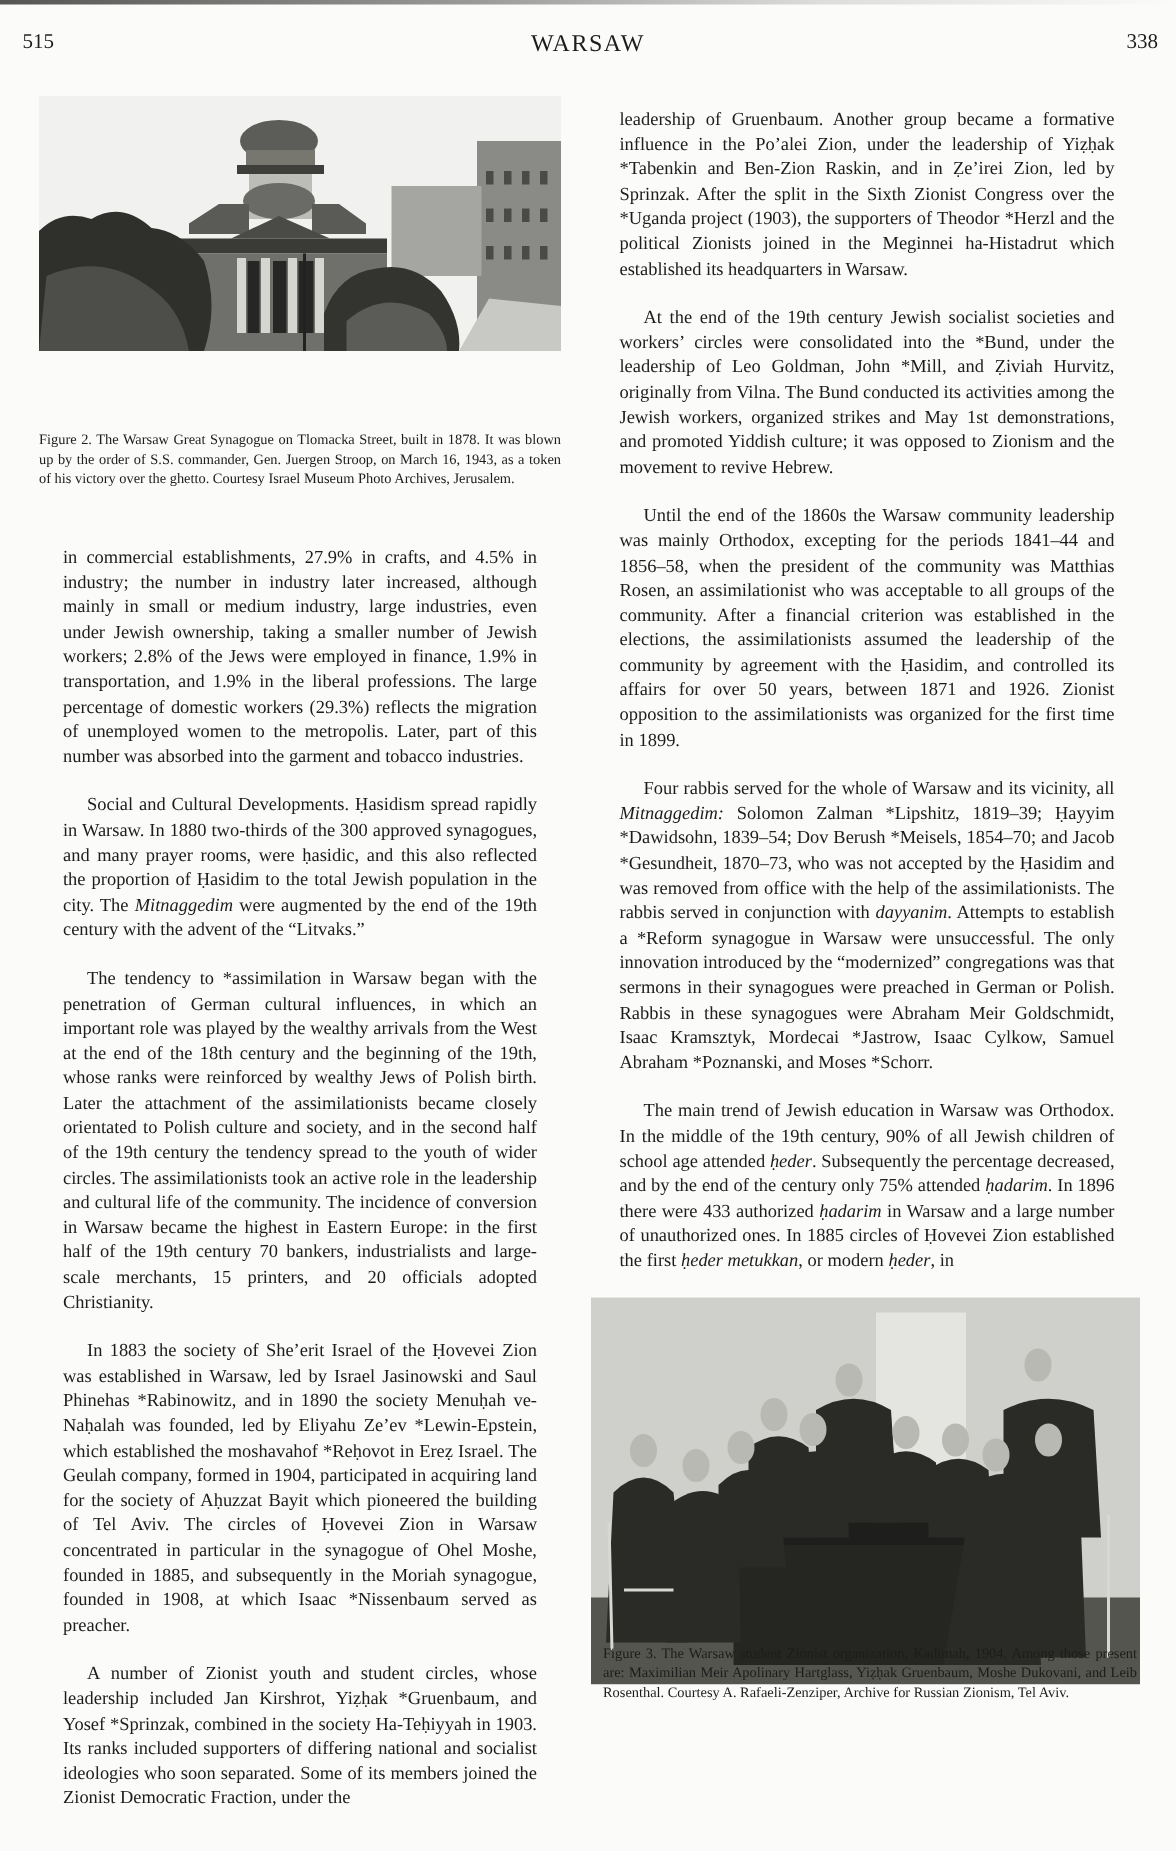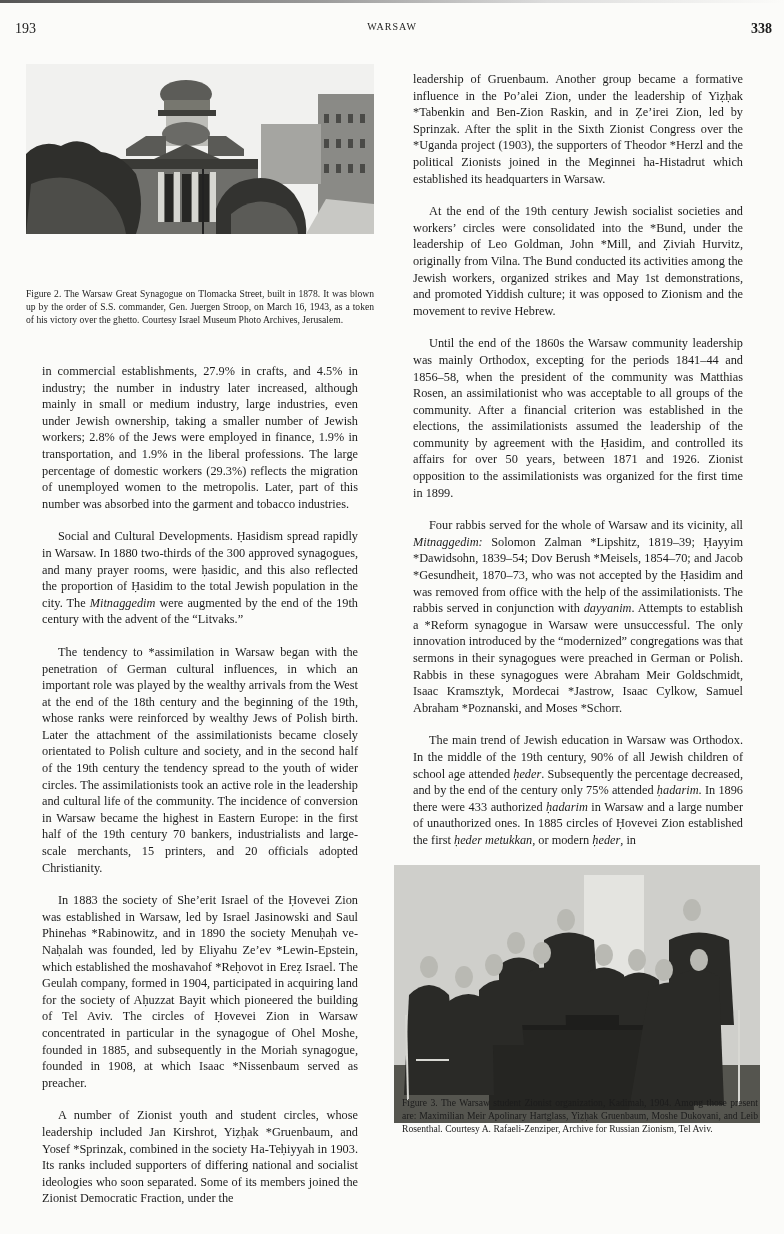--- a/index.html
+++ b/index.html
@@ -3,22 +3,22 @@
 <meta charset="utf-8">
 <style>
   html, body { margin:0; padding:0; }
   body {
     width:784px; height:1234px; background:#fbfbf9; position:relative; overflow:hidden;
     font-family:"Liberation Serif", "DejaVu Serif", serif; color:#1c1c1c;
   }
   .topline { position:absolute; left:0; top:0; width:784px; height:3px; background:linear-gradient(90deg,#555,#999 40%,#ddd 70%,#fbfbf9); }
   .pagenum { position:absolute; top:21px; font-size:14px; }
   .pn-left { left:15px; }
-  .pn-right { left:751px;font-weight:bold; }
-  .runhead { position:absolute; top:21px; left:0; width:784px; text-align:center; font-size:10px; letter-spacing:1px; }
+  .pn-right { left:751px; }
+  .runhead { position:absolute; top:21px; left:0; width:784px; text-align:center; font-size:16px; letter-spacing:1px; }
   .col {
     position:absolute; font-size:12.3px; line-height:16.6px; text-align:justify;
   }
   .col p { margin:16px; }
   .col p.ind { text-indent:16px; }
   .col-left { left:26px; width:348px; }
   .col-right { left:397px; width:362px; }
   .caption { font-size:9.6px; line-height:13.2px; text-align:justify; }
   .fig { position:absolute; overflow:hidden; }
   .fig2 { left:26px; top:64px; width:348px; height:170px; background:#eeeeec; }
@@ -26,21 +26,21 @@
   .cap2 { position:absolute; left:26px; top:287px; width:348px; }
   .cap3 { position:absolute; left:402px; top:1096px; width:356px; }
   .b { font-weight:normal; }
   i { }
 </style>
 </head>
 <body>
 
 <div class="topline"></div>
 
-<div class="pagenum pn-left">193</div>
+<div class="pagenum pn-left">515</div>
 <div class="runhead">WARSAW</div>
 <div class="pagenum pn-right">338</div>
 
 <div class="fig fig2">
   <svg width="348" height="170" viewBox="0 0 348 170">
     <rect x="0" y="0" width="348" height="170" fill="#f1f1ef"></rect>
 
     <rect x="292" y="30" width="56" height="140" fill="#8a8a86"></rect>
     <g fill="#4a4a47">
       <rect x="298" y="50" width="5" height="9"></rect>

